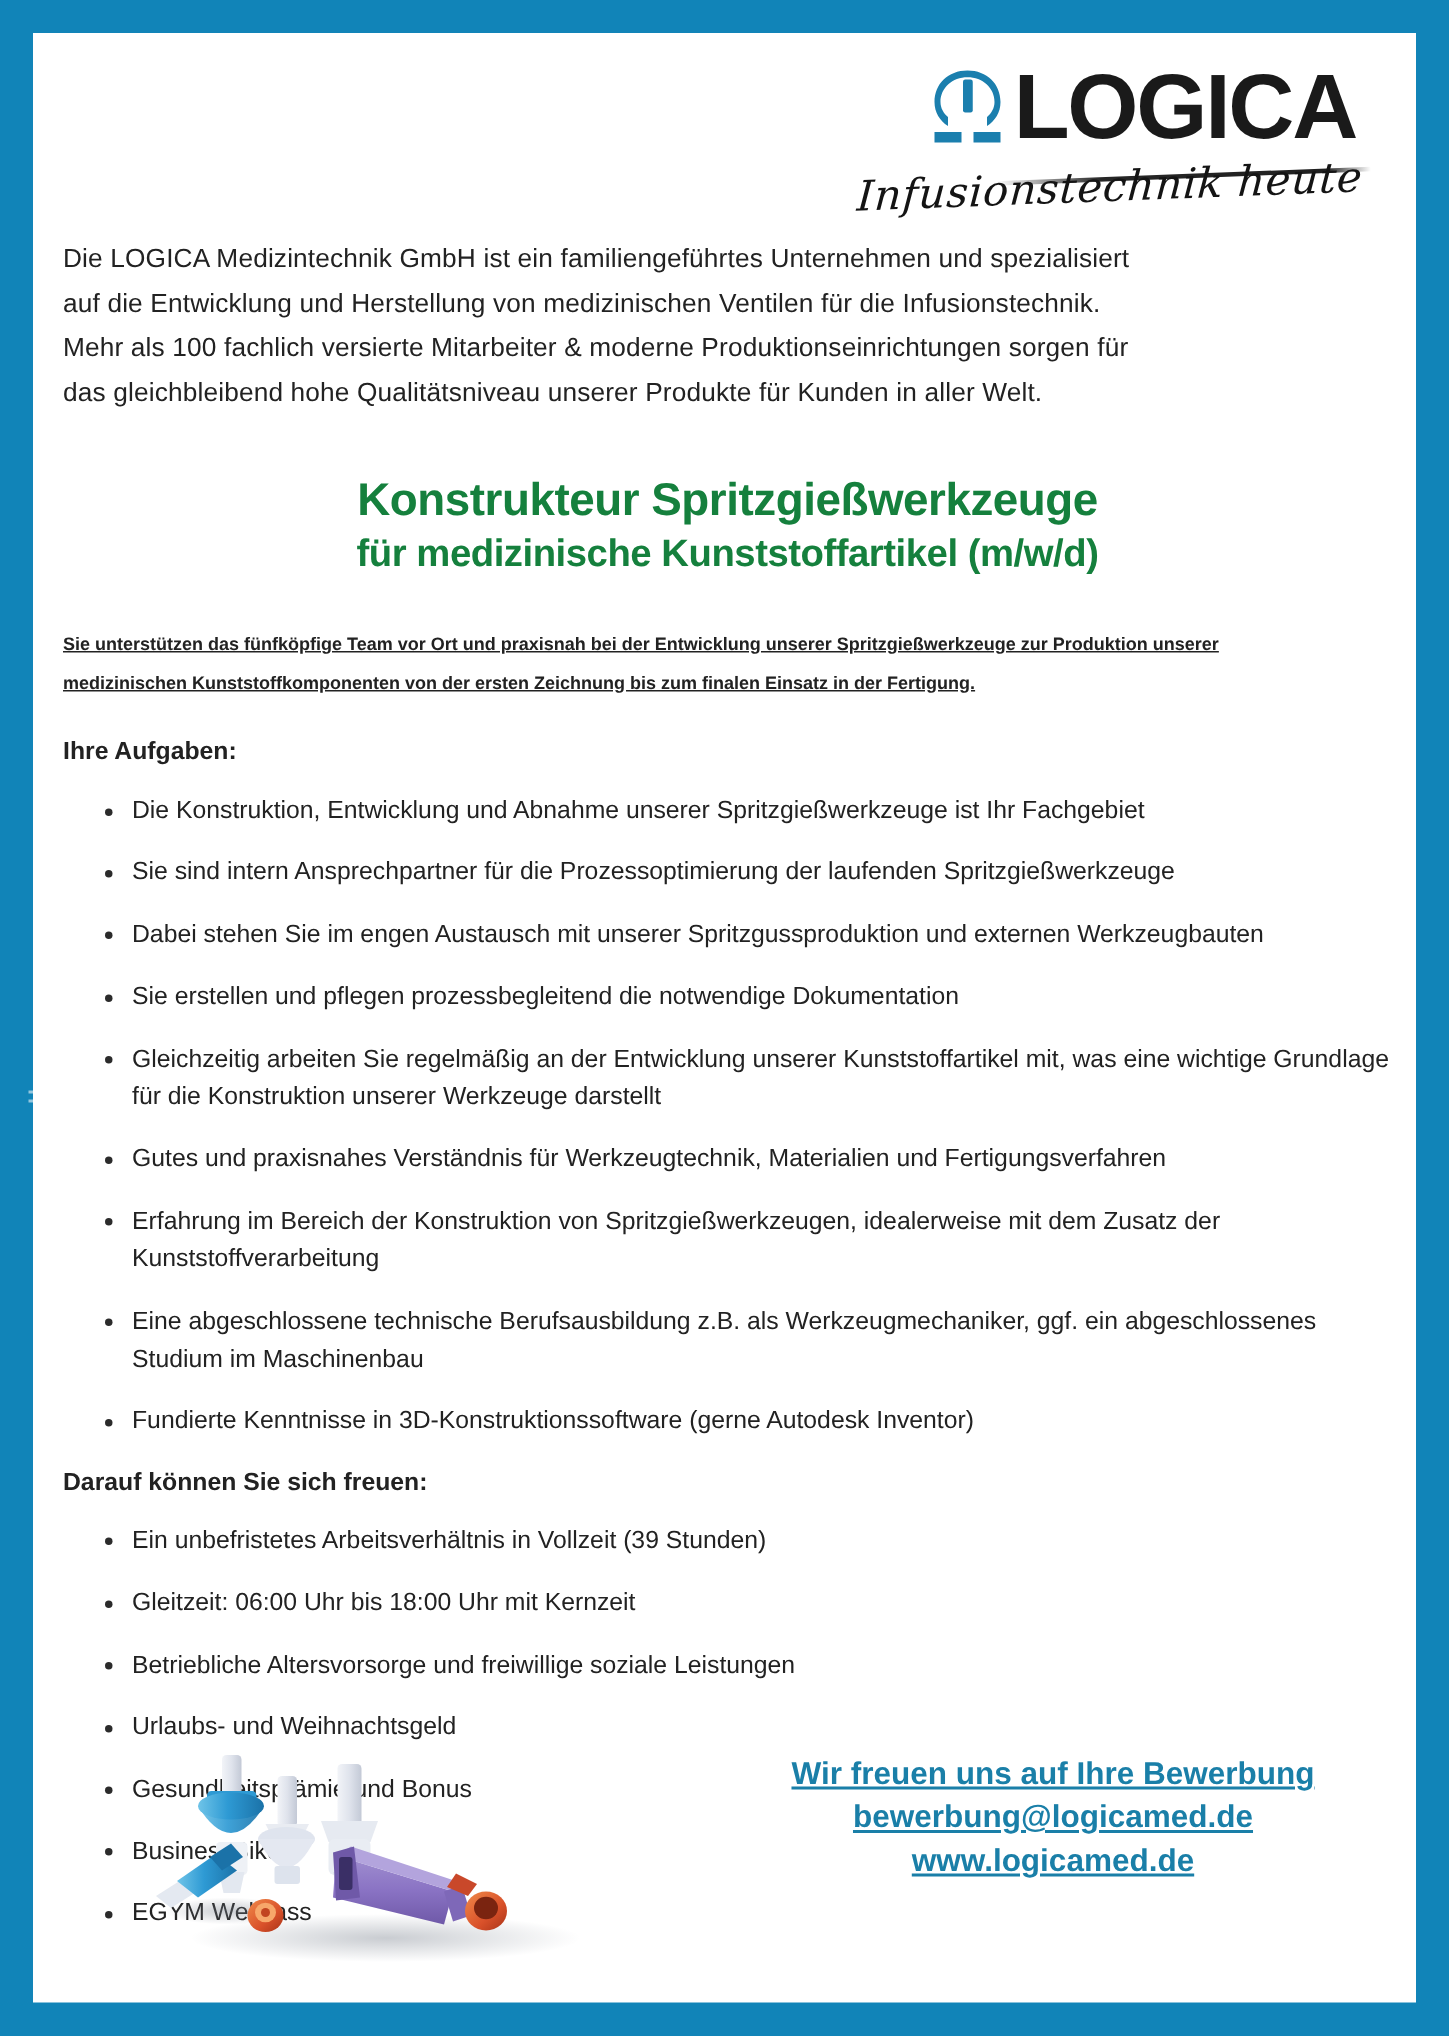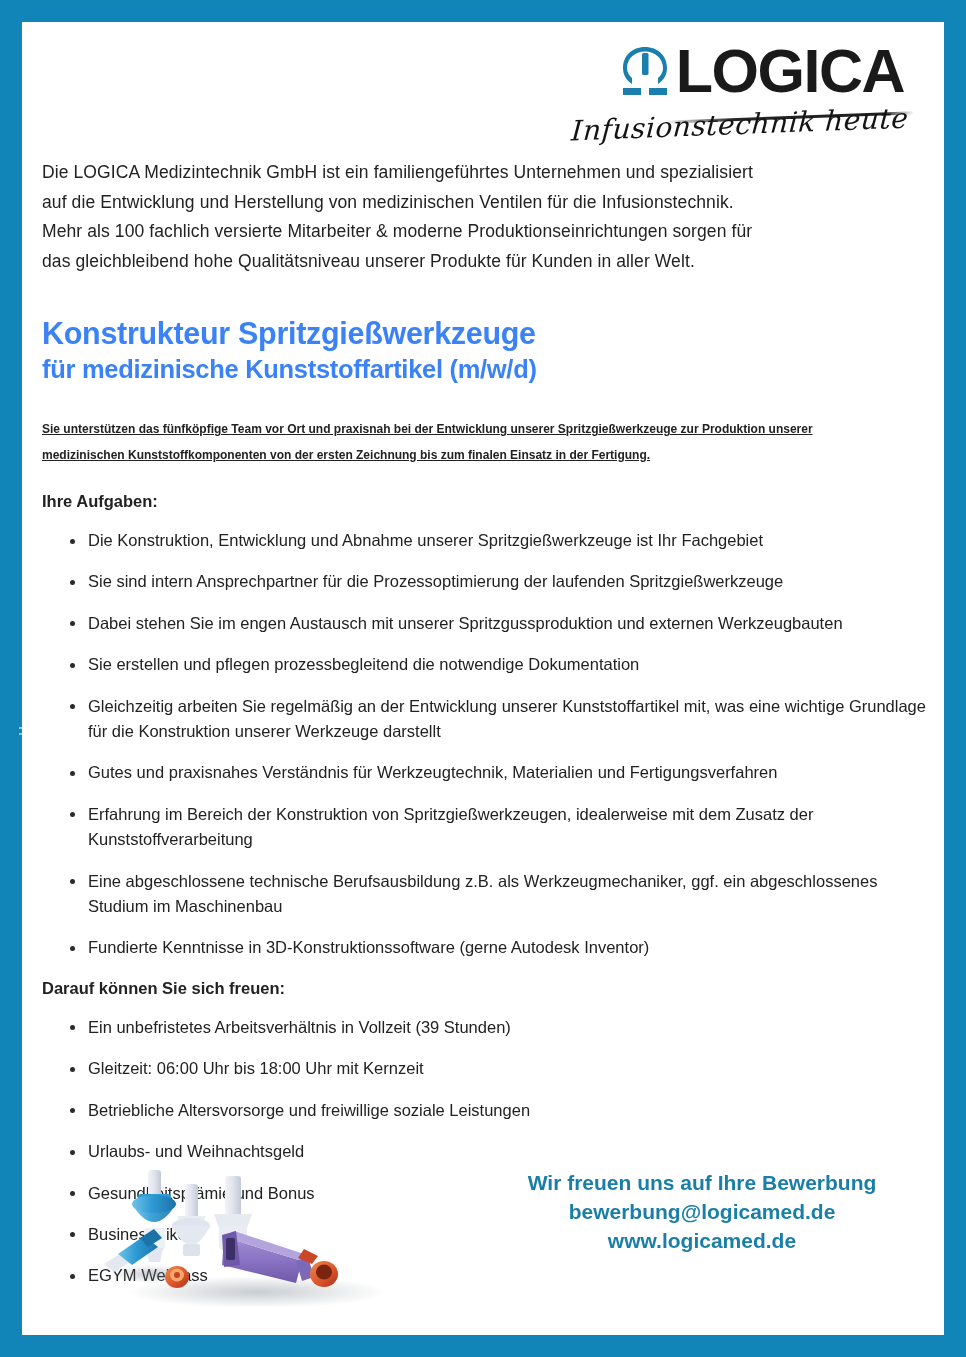--- a/index.html
+++ b/index.html
@@ -105,21 +105,22 @@
   .intro p { margin: 0; }
   .intro .ln { display: block; }
   .intro .center-ln { text-align: left; }
 
   
   .job-title {
     position: absolute;
     left: 20px;
     top: 292px;
     width: 886px;
-    color: #3b82f6;
+    text-align: center;
+    color: #15803d;
     font-weight: bold;
     letter-spacing: -0.3px;
   }
   .job-title .t1 {
     display: block;
     font-size: 30.5px;
     line-height: 38px;
   }
   .job-title .t2 {
     display: block;
@@ -177,20 +178,21 @@
   .footer-contact {
     position: absolute;
     left: 470px;
     top: 1146px;
     width: 420px;
     text-align: center;
     color: #1a7fa8;
     font-weight: bold;
     font-size: 21px;
     line-height: 29px;
+    text-decoration: underline;
   }
   .footer-contact span { display: block; }
 
   
   .product-photo {
     position: absolute;
     left: 60px;
     top: 1130px;
     width: 360px;
     height: 180px;

